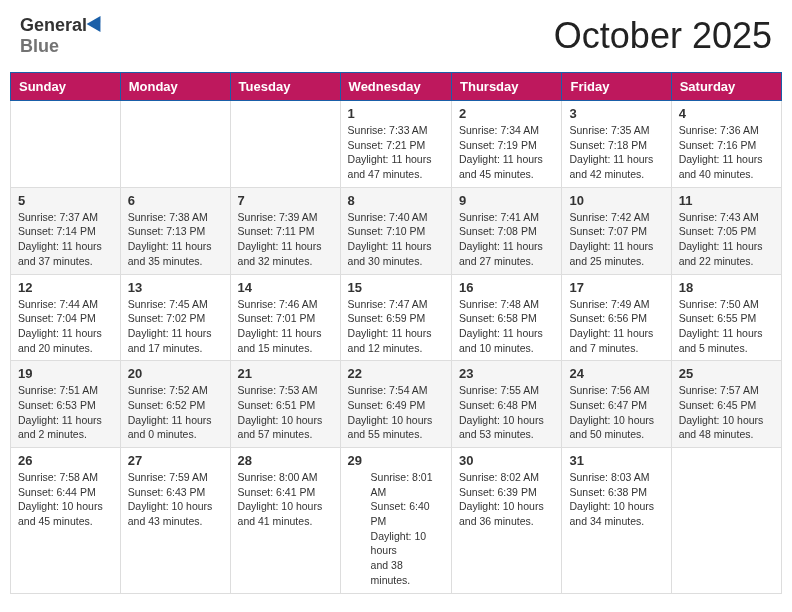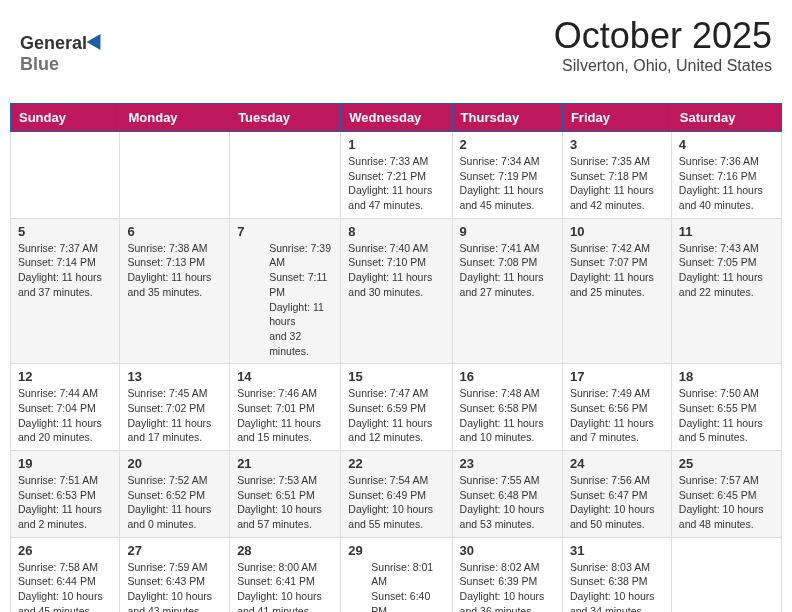--- a/index.html
+++ b/index.html
@@ -6,22 +6,22 @@
     body {
       font-family: Arial, sans-serif;
       background: #fff;
       width: 792px;
       min-height: 612px;
       padding: 10px;
     }
     .header {
       display: flex;
       justify-content: space-between;
-      align-items: flex-end;
-      margin-bottom: 23px;
+      align-items: center;
+      margin-bottom: 10px;
       padding: 5px 10px;
     }
     .logo {
       display: flex;
       flex-direction: column;
       align-items: flex-start;
     }
     .logo-text {
       display: flex;
       align-items: baseline;
@@ -108,21 +108,20 @@
 <div class="header">
   <div class="logo">
     <div class="logo-text">
       <span class="logo-general">General</span>
       <span class="logo-icon"></span>
     </div>
     <span class="logo-blue">Blue</span>
   </div>
   <div class="title-area">
     <div class="month-title">October 2025</div>
-    <div class="location-title">Silverton, Ohio, United States</div>
   </div>
 </div>
 
 <table class="calendar">
   <thead>
     <tr>
     <th>Sunday</th>
         <th>Monday</th>
         <th>Tuesday</th>
         <th>Wednesday</th>
@@ -175,21 +174,21 @@
         </td>
         <td>
           <span class="day-number">6</span>
           <div class="day-info" style="white-space: pre-line;">Sunrise: 7:38 AM
 Sunset: 7:13 PM
 Daylight: 11 hours
 and 35 minutes.</div>
         </td>
         <td>
           <span class="day-number">7</span>
-          <div class="day-info" style="white-space: pre-line; margin-left: 32px;">Sunrise: 7:39 AM
+          <div class="day-info" style="white-space: pre-line;">Sunrise: 7:39 AM
 Sunset: 7:11 PM
 Daylight: 11 hours
 and 32 minutes.</div>
         </td>
         <td>
           <span class="day-number">8</span>
           <div class="day-info" style="white-space: pre-line;">Sunrise: 7:40 AM
 Sunset: 7:10 PM
 Daylight: 11 hours
 and 30 minutes.</div>

